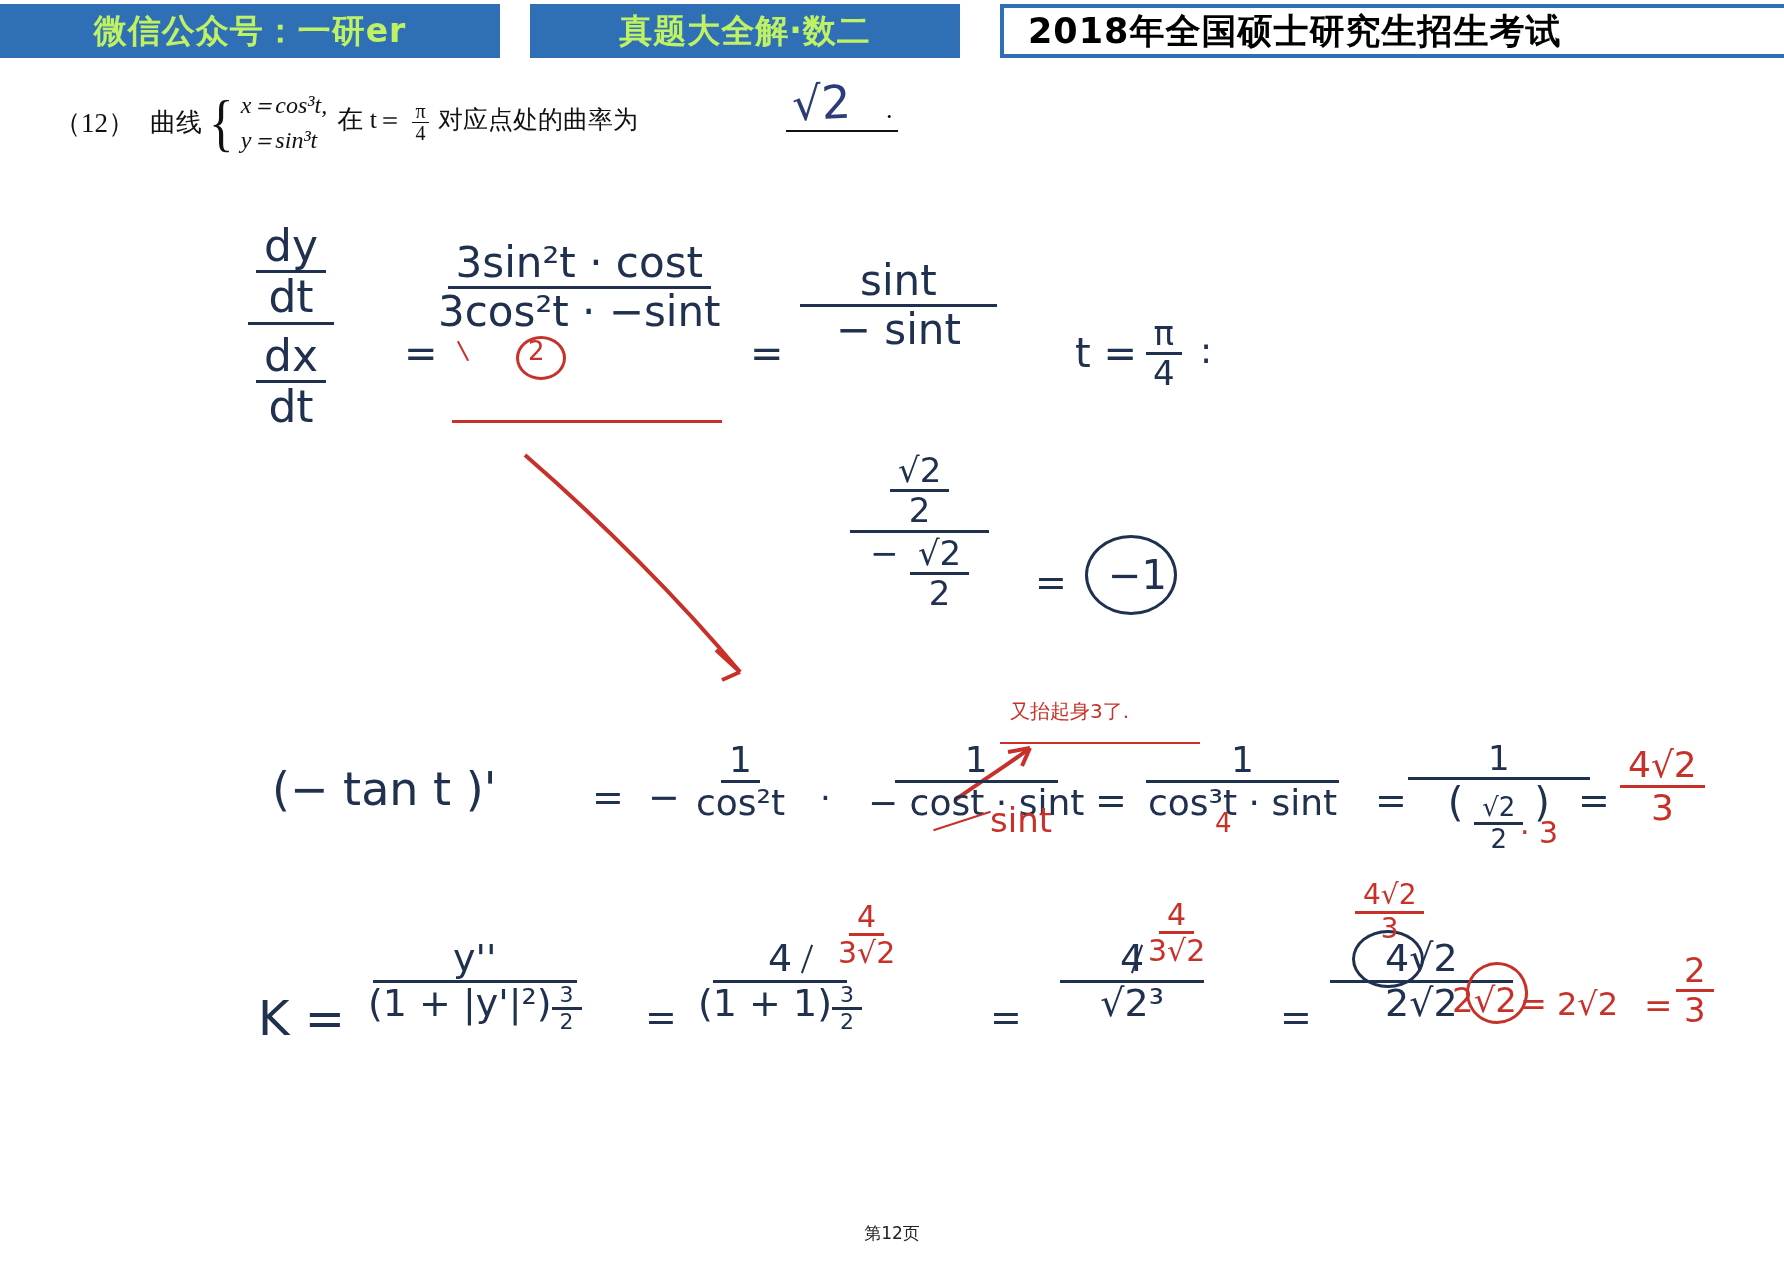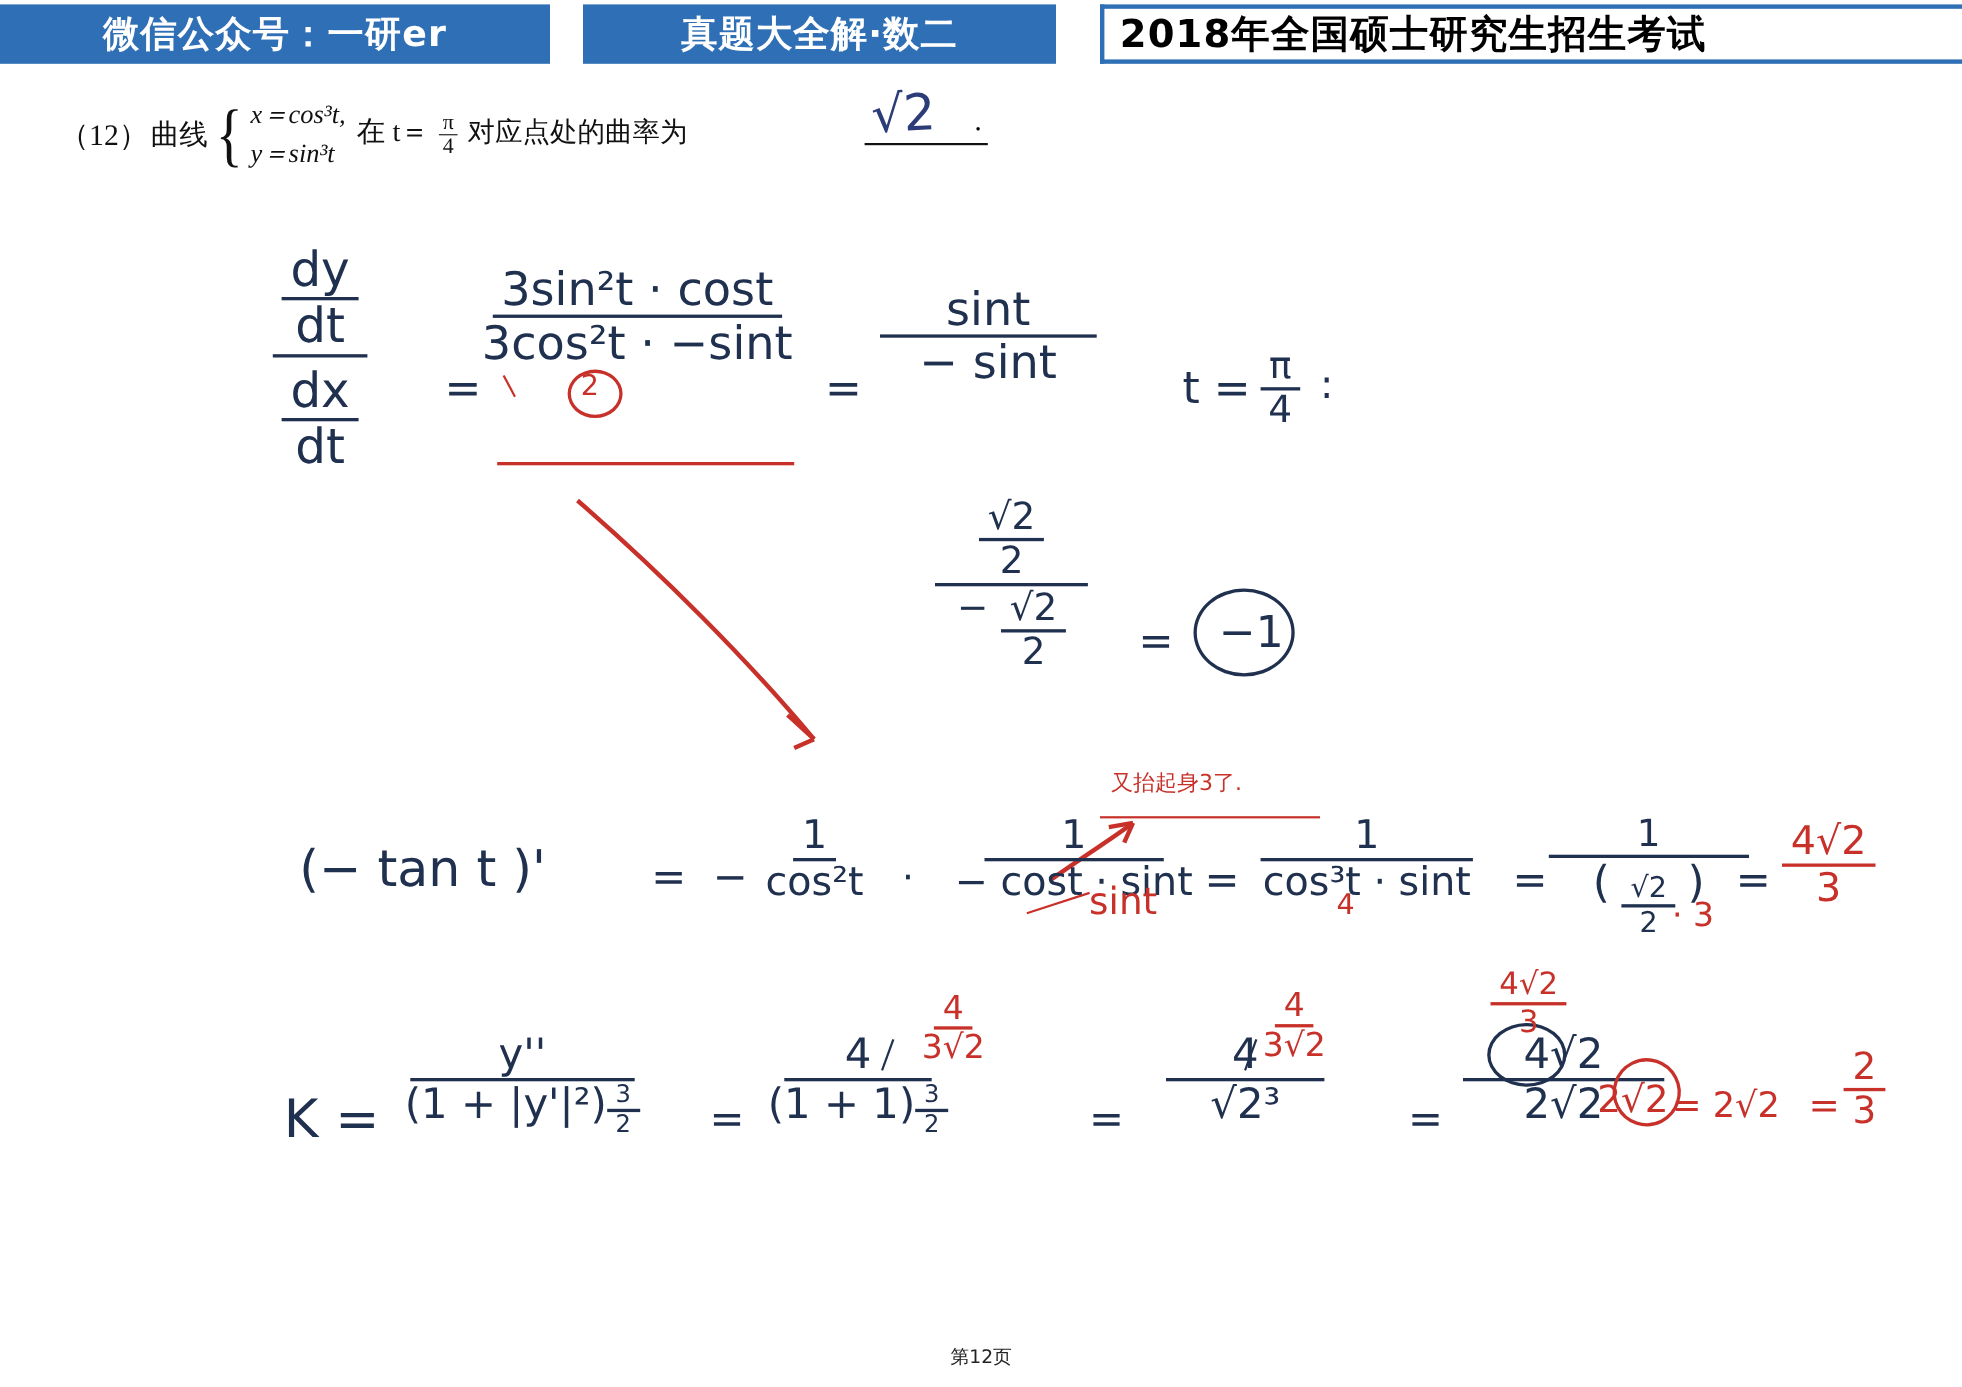--- a/index.html
+++ b/index.html
@@ -21,21 +21,21 @@
     top: 0;
     left: 0;
     width: 1784px;
     height: 62px;
   }
   .hdr-box {
     position: absolute;
     top: 4px;
     height: 54px;
     background: #2f6fb5;
-    color: #ffffff;
+    color: #bef264;
     display: flex;
     align-items: center;
     justify-content: center;
     font-weight: bold;
     letter-spacing: 1px;
     box-sizing: border-box;
   }
   .hdr-wechat {
     left: 0px;
     width: 500px;
@@ -51,35 +51,35 @@
   .hdr-exam {
     left: 1000px;
     width: 784px;
     font-size: 35px;
     font-family: "DejaVu Sans", sans-serif;
     background: #ffffff;
     color: #000000;
     border: 4px solid #2f6fb5;
     border-right: none;
     justify-content: flex-start;
-    padding-left: 14px;
+    padding-left: 24px;
   }
 
   
   .question {
     position: absolute;
     left: 54px;
     top: 88px;
     font-size: 27px;
     color: #111;
     display: flex;
     align-items: center;
     font-family: "Liberation Serif", serif;
   }
-  .q-label { margin-right: 2px; }
+  .q-label { margin-right: 15px; }
   .q-curve { margin-right: 4px; font-family: "DejaVu Sans", sans-serif; font-size: 26px;}
   .brace {
     font-size: 64px;
     line-height: 0.8;
     margin: 0 4px 0 0;
     font-family: "Liberation Serif", serif;
     transform: scaleX(0.8);
   }
   .q-system {
     display: inline-block;

